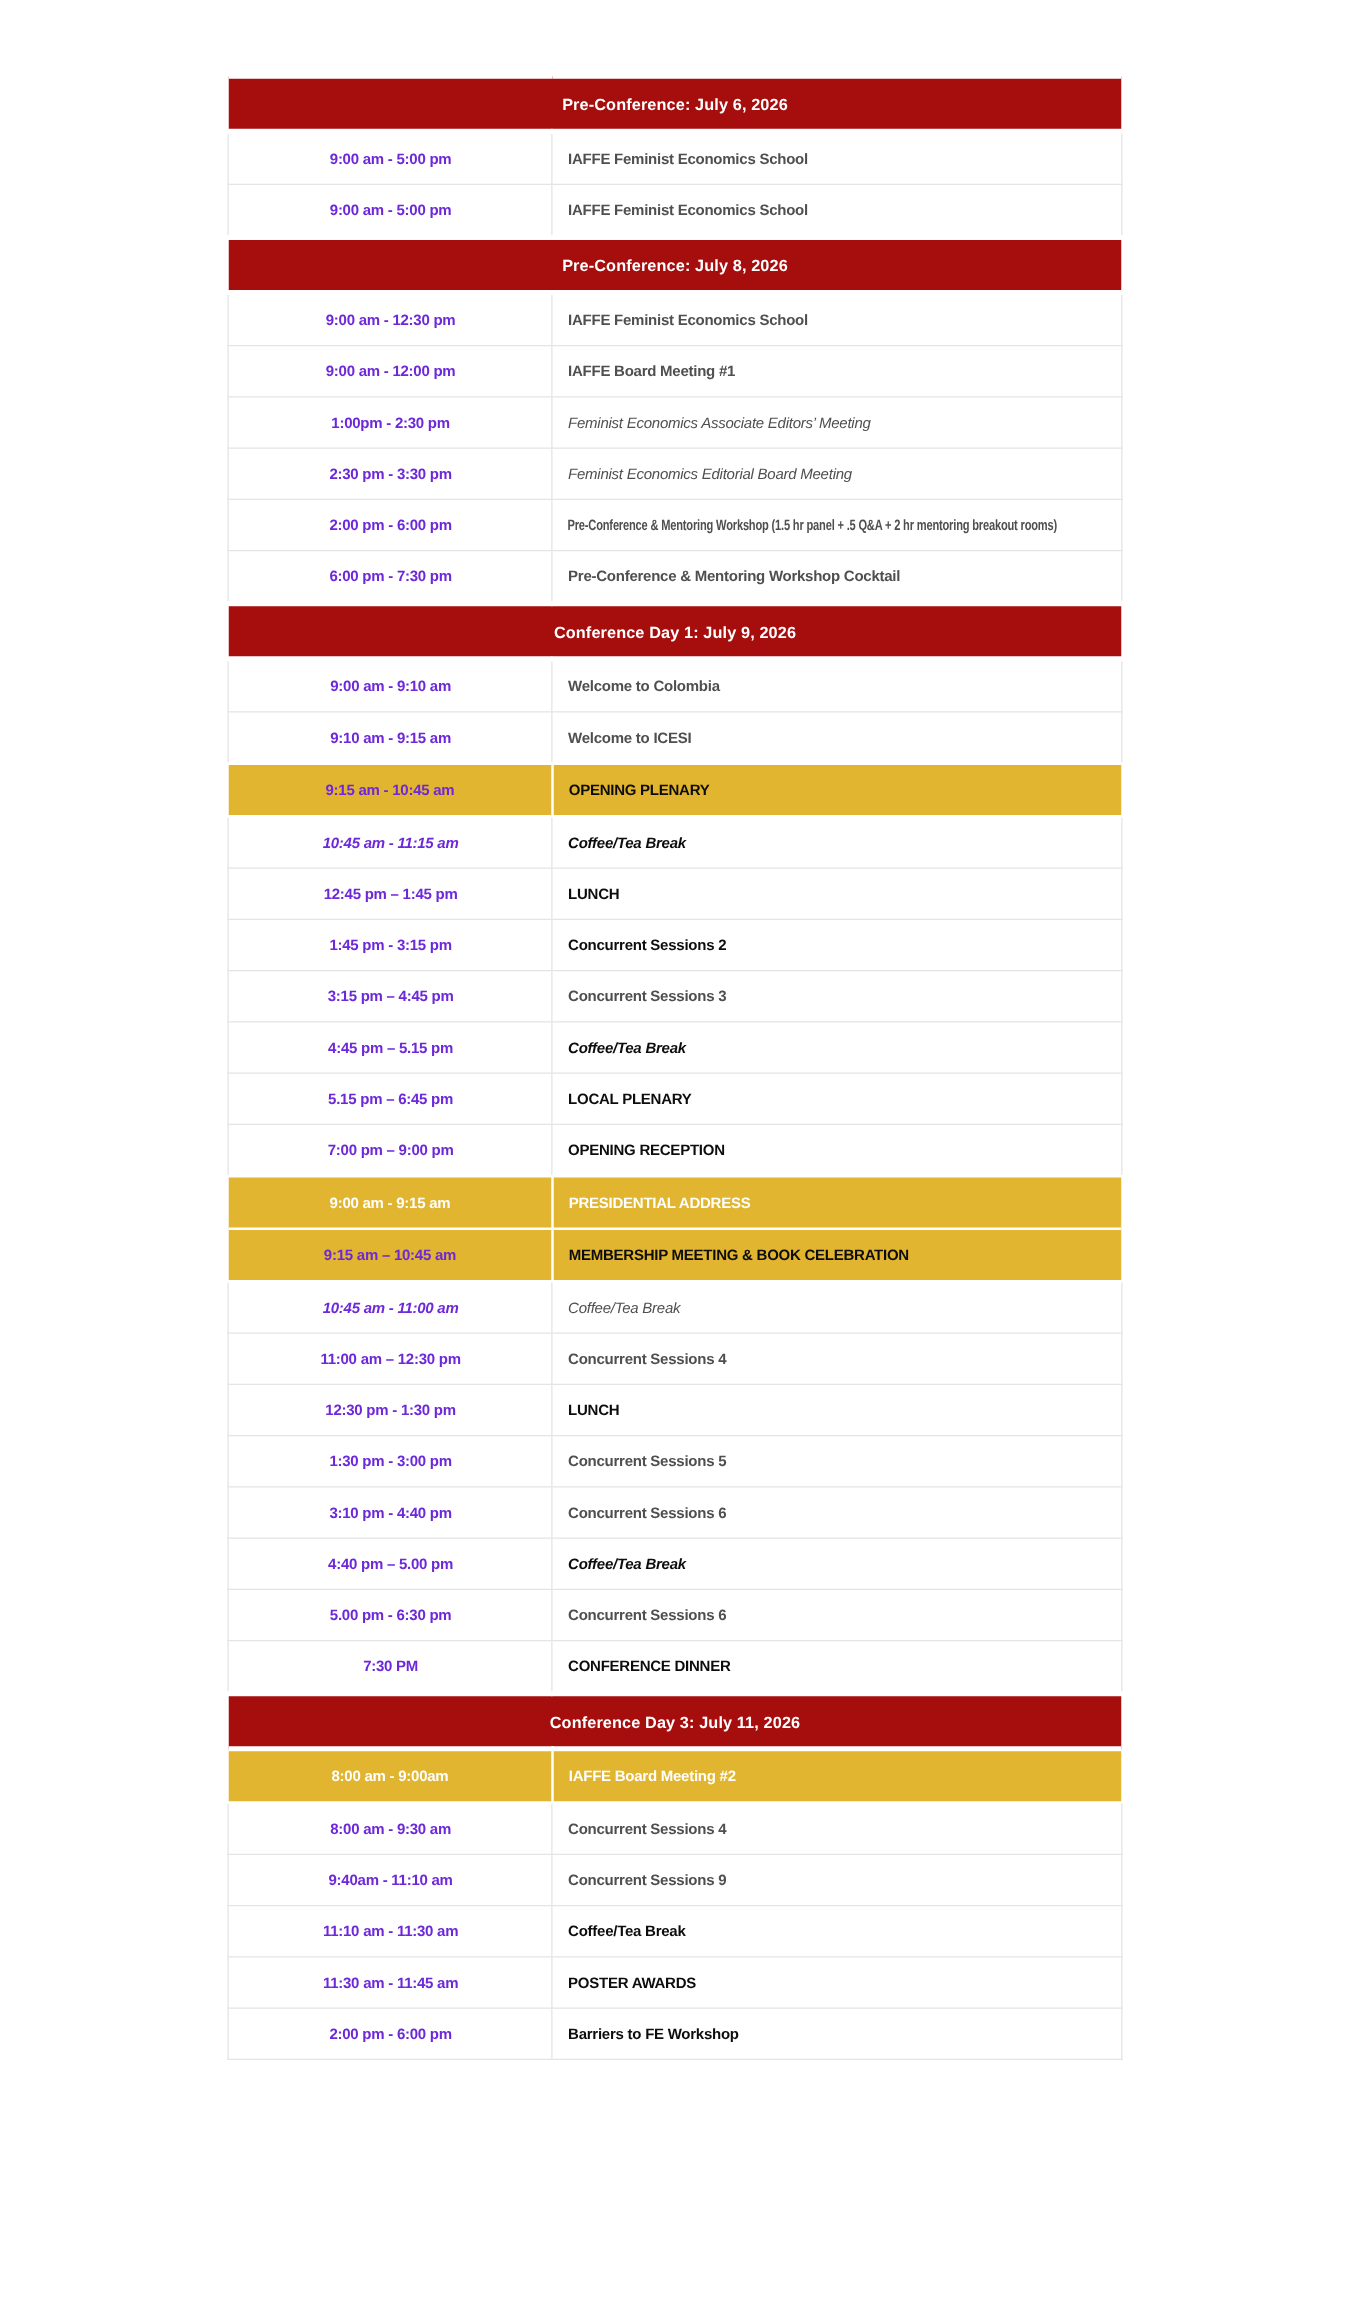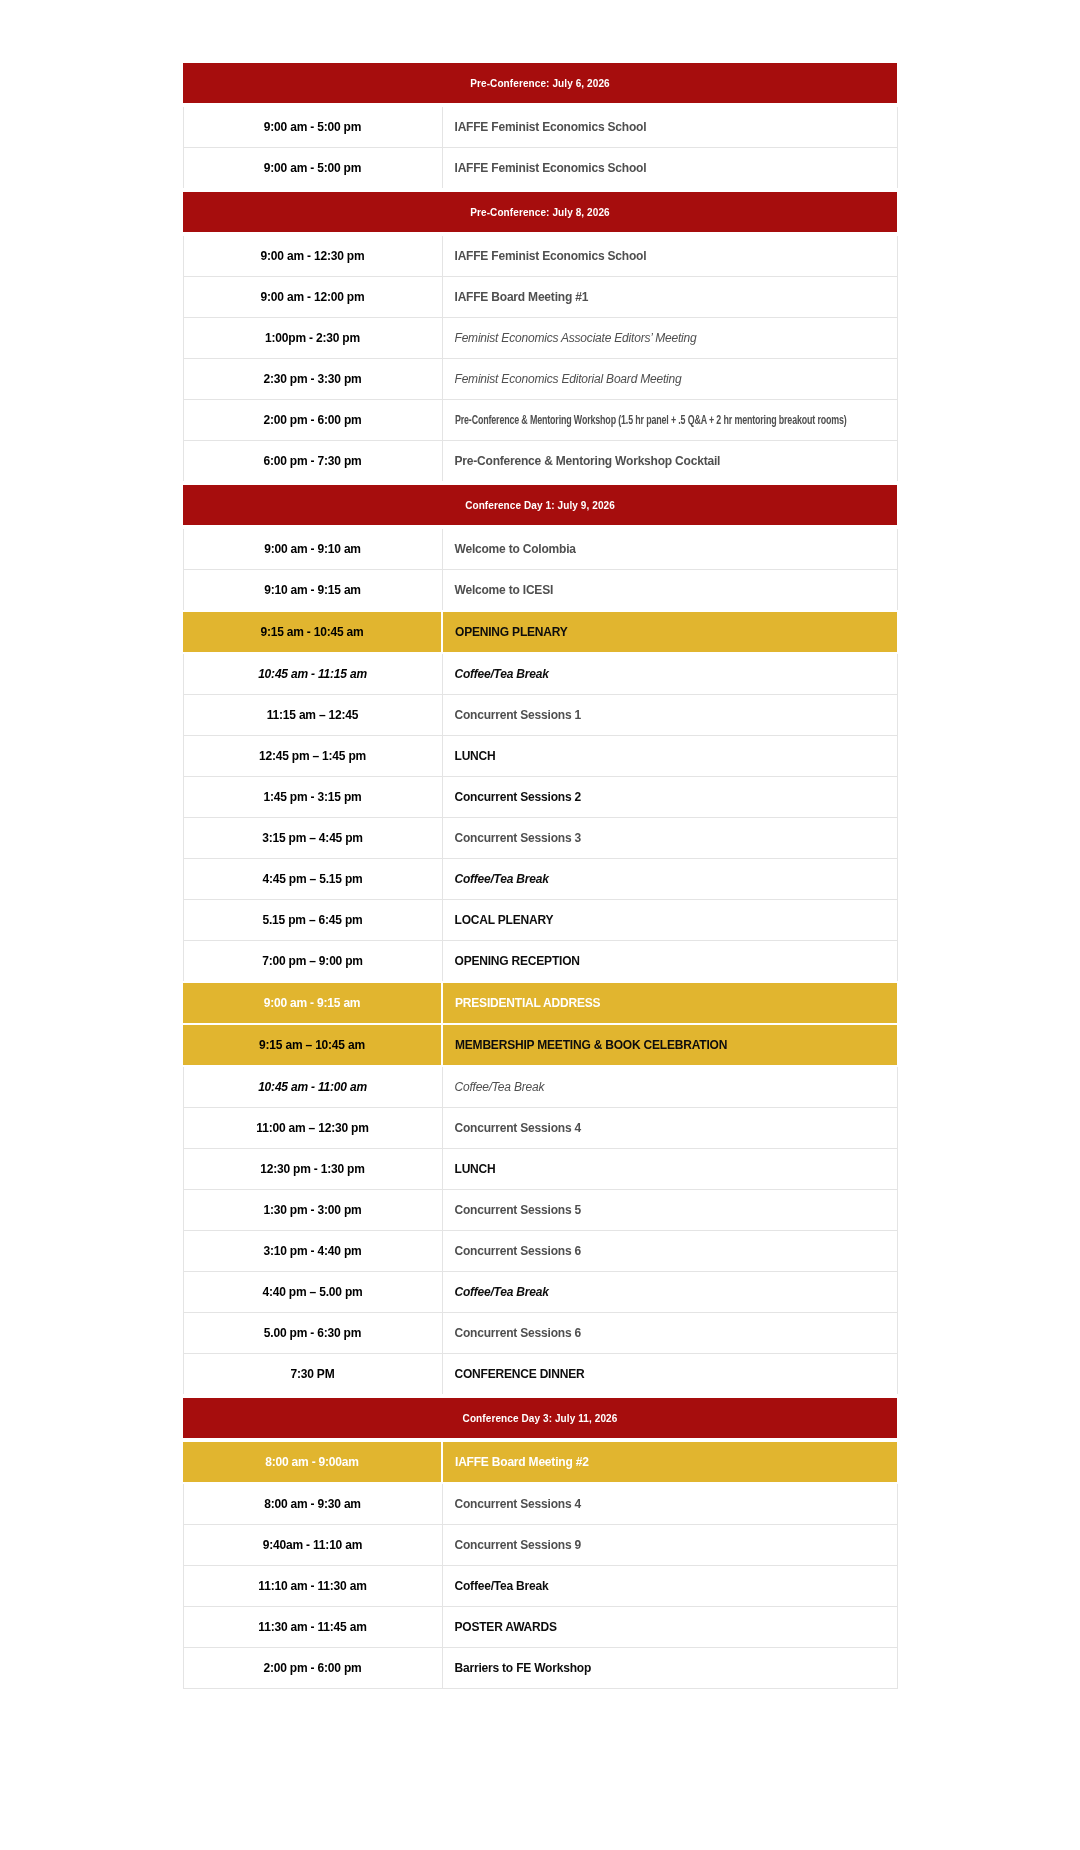--- a/index.html
+++ b/index.html
@@ -28,42 +28,42 @@
   col.c-time  { width: 259px; }
   col.c-event { width: 455px; }
 
   
   tr.section td {
     background: var(--section-bg, #a60d0d);
     color: var(--section-text, #ffffff);
     text-align: center;
     vertical-align: middle;
     font-weight: bold;
-    font-size: 10px;
+    font-size: 13px;
     letter-spacing: 0.1px;
     height: 38px;
     border-top: 4px solid #ffffff;
     border-bottom: 4px solid #ffffff;
     border-left: none;
     border-right: none;
   }
 
   
   tr.item td {
     background: #ffffff;
     height: 38px;
     vertical-align: middle;
     font-size: 12px;
     border: 1px solid var(--border, #e4e4e4);
     letter-spacing: -0.2px;
   }
   td.time {
     text-align: center;
     font-weight: bold;
-    color: #000000;
+    color: #6d28d9;
   }
   td.event {
     text-align: left;
     padding-left: 12px;
     padding-right: 8px;
     color: #4f4f4f;
   }
 
   
   td.time.t-bold-italic { font-style: italic; }
@@ -168,24 +168,20 @@
           </tr>
           <tr class="item gold">
             <td class="time t-bold">9:15 am - 10:45 am</td>
             <td class="event e-bold"><span class="ev-inner">OPENING PLENARY</span></td>
           </tr>
           <tr class="item normal">
             <td class="time t-bold-italic">10:45 am - 11:15 am</td>
             <td class="event e-bold-italic"><span class="ev-inner">Coffee/Tea Break</span></td>
           </tr>
           <tr class="item normal">
-            <td class="time t-bold">11:15 am – 12:45</td>
-            <td class="event e-regular"><span class="ev-inner">Concurrent Sessions 1</span></td>
-          </tr>
-          <tr class="item normal">
             <td class="time t-bold">12:45 pm – 1:45 pm</td>
             <td class="event e-bold"><span class="ev-inner">LUNCH</span></td>
           </tr>
           <tr class="item normal">
             <td class="time t-bold">1:45 pm - 3:15 pm</td>
             <td class="event e-bold"><span class="ev-inner">Concurrent Sessions 2</span></td>
           </tr>
           <tr class="item normal">
             <td class="time t-bold">3:15 pm – 4:45 pm</td>
             <td class="event e-regular"><span class="ev-inner">Concurrent Sessions 3</span></td>

